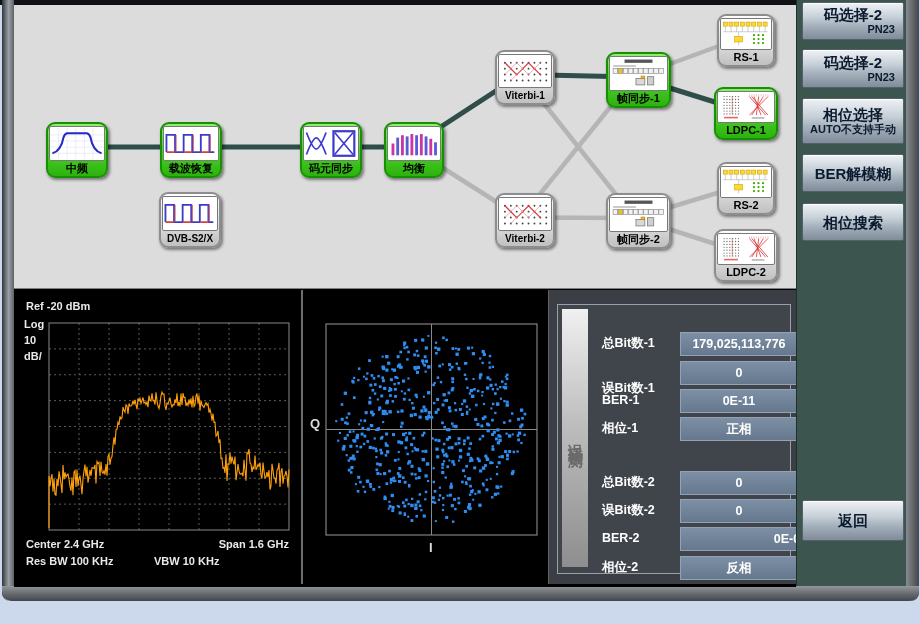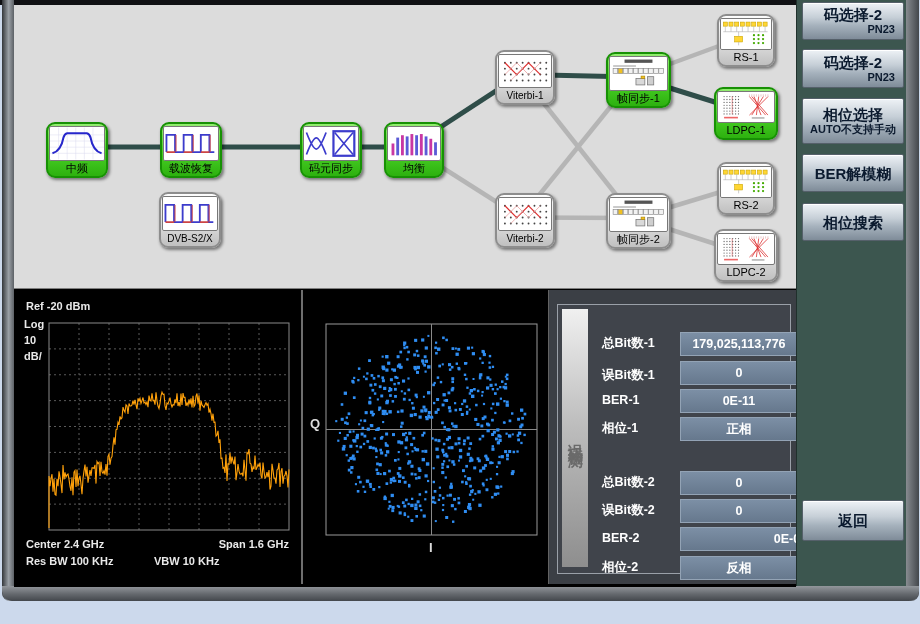--- a/index.html
+++ b/index.html
@@ -21,21 +21,21 @@
   .title-btn{left:34px;top:9px;width:156px;height:36px;border-radius:9px;cursor:pointer;
     background:linear-gradient(180deg,#fbfbfb,#d4d4d4 55%,#b2b2b2);border:1px solid #858585;
     box-shadow:1px 2px 3px rgba(0,0,0,.35);display:flex;align-items:center;padding:0 4px}
   .title-btn .t{font-size:13px;font-weight:bold;color:#000;margin-left:2px;white-space:nowrap}
   .block{position:absolute;border-radius:9px;border:2px solid;cursor:pointer;
     box-shadow:1.5px 2px 3px rgba(0,0,0,.45);display:flex;flex-direction:column;align-items:center;padding:2px 2px 0}
   .block.active{background:linear-gradient(180deg,#93ec71,#49d026 55%,#2db10f);border-color:#179104}
   .block.idle{background:linear-gradient(180deg,#fdfdfd,#dedede 55%,#c0c0c0);border-color:#8d8d8d}
   .block .icon{width:100%;flex:1;background:#fff;border:1px solid #787878;border-radius:2px;overflow:hidden}
   .block .icon svg{display:block;width:100%;height:100%}
-  .block .lbl{font-size:11px;font-weight:normal;color:#000;line-height:15px;white-space:nowrap}
+  .block .lbl{font-size:11px;font-weight:bold;color:#000;line-height:15px;white-space:nowrap}
   
   .panels-bg{left:14px;top:288px;width:782px;height:298px;background:#000;border-top:1px solid #7e7e7e}
   .sp-panel{left:14px;top:290px;width:287px;height:294px;background:#000;color:#e9e9e9}
   .sp-panel .txt{position:absolute;font-size:11px;font-weight:bold;white-space:nowrap}
   .const-panel{left:301px;top:290px;width:245px;height:294px;background:#000;border-left:2px solid #6e6e6e;color:#dcdcdc}
   .const-panel .txt{position:absolute;font-size:13px;font-weight:bold}
   .ber-panel{left:548px;top:290px;width:248px;height:294px;background:#3b3f45;border-left:1px solid #636363}
   .ber-inner{position:absolute;left:8px;top:14px;width:232px;height:268px;border:1px solid #9aa0a8;background:#40444b}
   .ber-strip{position:absolute;left:4px;top:4px;width:26px;height:258px;
     background:linear-gradient(180deg,#f0f0f0,#bdbdbd 45%,#8e8e8e);display:flex;align-items:center;justify-content:center}
@@ -1090,21 +1090,21 @@
 </div>
 
 <div class="abs ber-panel">
   <div class="ber-inner">
     <div class="ber-strip">
       <span>误码检测</span>
     </div>
     <div id="ber-rows-host">
         <div class="ber-row-label" style="top: 27px;">总Bit数-1</div>
         <div class="ber-row-value" style="top: 27px;">179,025,113,776</div>
-        <div class="ber-row-label" style="top: 59px;">误Bit数-1</div>
+        <div class="ber-row-label" style="top: 72px;">误Bit数-1</div>
         <div class="ber-row-value" style="top: 56px;">0</div>
         <div class="ber-row-label" style="top: 84px;">BER-1</div>
         <div class="ber-row-value" style="top: 84px;">0E-11</div>
         <div class="ber-row-label" style="top: 112px;">相位-1</div>
         <div class="ber-row-value" style="top: 112px;">正相</div>
         <div class="ber-row-label" style="top: 166px;">总Bit数-2</div>
         <div class="ber-row-value" style="top: 166px;">0</div>
         <div class="ber-row-label" style="top: 194px;">误Bit数-2</div>
         <div class="ber-row-value" style="top: 194px;">0</div>
         <div class="ber-row-label" style="top: 222px;">BER-2</div>

